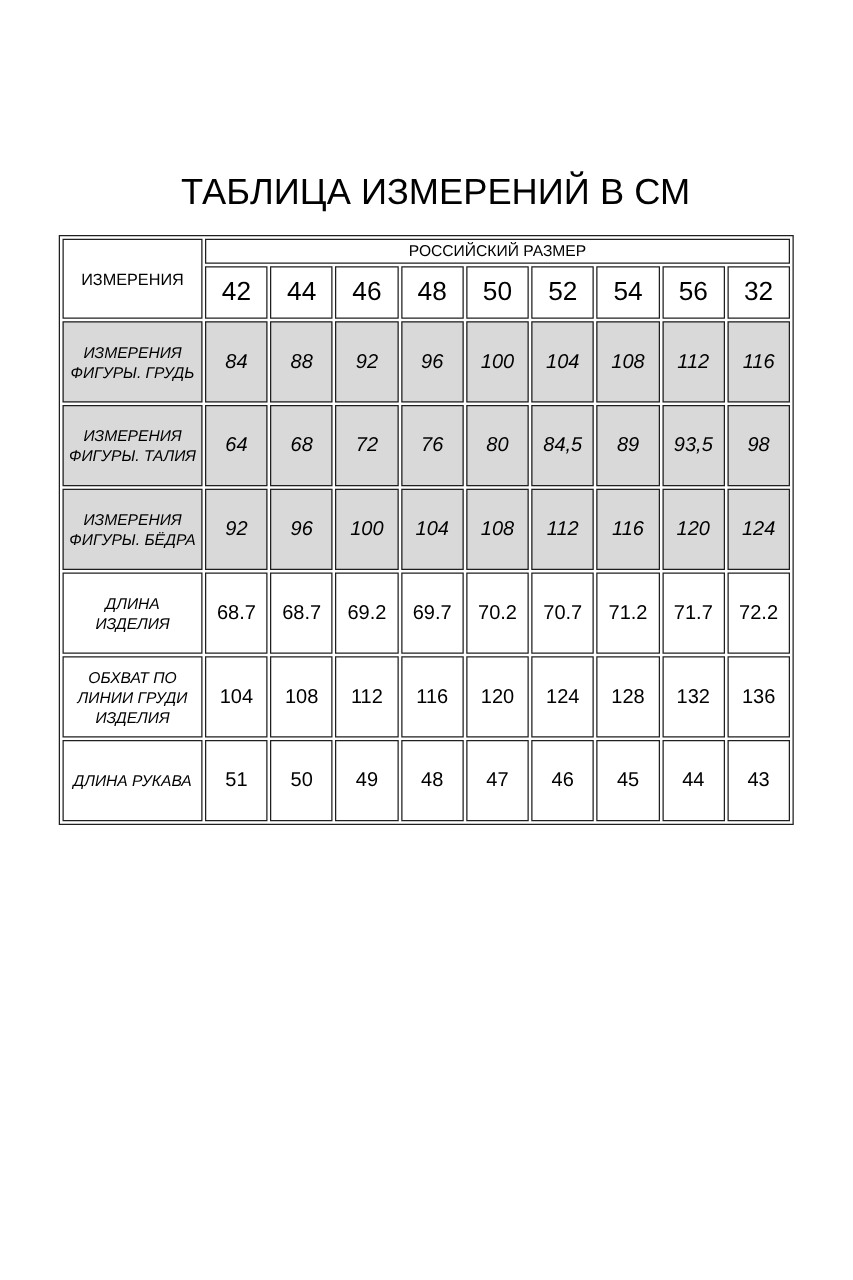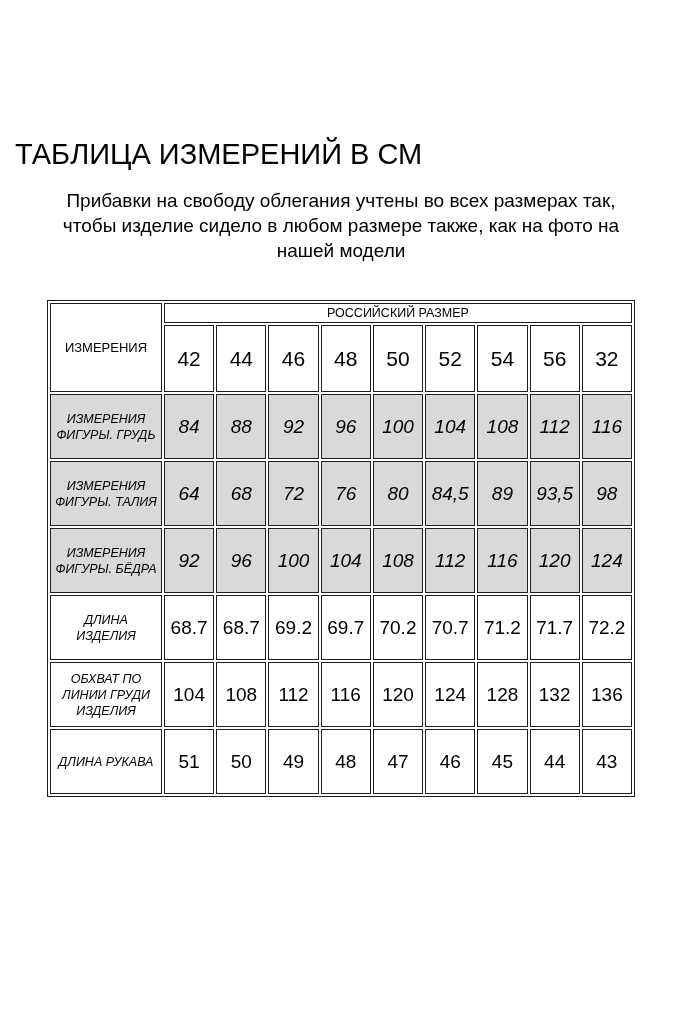--- a/index.html
+++ b/index.html
@@ -12,21 +12,21 @@
   html,body{ margin:0; padding:0; }
   body{
     width:682px; height:1024px;
     background:var(--bg);
     color:var(--text);
     font-family:"Liberation Sans","DejaVu Sans",sans-serif;
   }
   .page{ padding-top:138px; }
   .title{
     font-size:29px; font-weight:400;
-    margin:0 0 17px;padding-left:15px;
+    text-align:center; margin:0 0 17px;padding-left:15px;
   }
   .code{
     font-size:20px; font-weight:400;
     text-align:center; margin:0 0 19px;
   }
   .note{
     font-size:19px; line-height:25px; font-weight:400;
     text-align:center; width:600px; margin:0 auto 37px;
   }
   table.size-table{
@@ -37,35 +37,34 @@
   }
   .size-table th, .size-table td{
     border:1px solid var(--border);
     text-align:center; vertical-align:middle;
     font-weight:400; padding:2px 3px;
     overflow:hidden;
   }
   col.label-col{ width:112px; }
   .group-label{ height:18px; font-size:12.5px;margin-left:41px; }
   .meas-label{ font-size:13px; }
-  .size-cell{ height:67px; font-size:21px; font-weight:700; }
+  .size-cell{ height:42px; font-size:21px; font-weight:700; }
   tbody th, tbody td{ height:65px; }
   .row-label{ font-size:12.5px; line-height:16px;font-style:italic; }
-  .value-cell{ font-size:19px; }
+  .value-cell{ font-size:16px; }
   .shaded{ background:var(--shade); font-style:italic; }
 </style>
 </head>
 <body>
 
 <div class="page">
 
   <h1 class="title">ТАБЛИЦА ИЗМЕРЕНИЙ В СМ</h1>
 
 
-  <p class="note">Прибавки на свободу облегания учтены во всех размерах так, чтобы изделие сидело в любом размере также, как на фото на нашей модели</p>
 
   <table class="size-table">
     <colgroup>
       <col class="label-col">
       <col span="9">
     </colgroup>
     <thead>
       <tr>
         <th rowspan="2" class="meas-label">ИЗМЕРЕНИЯ</th>
         <th colspan="9" class="group-label">РОССИЙСКИЙ РАЗМЕР</th>

